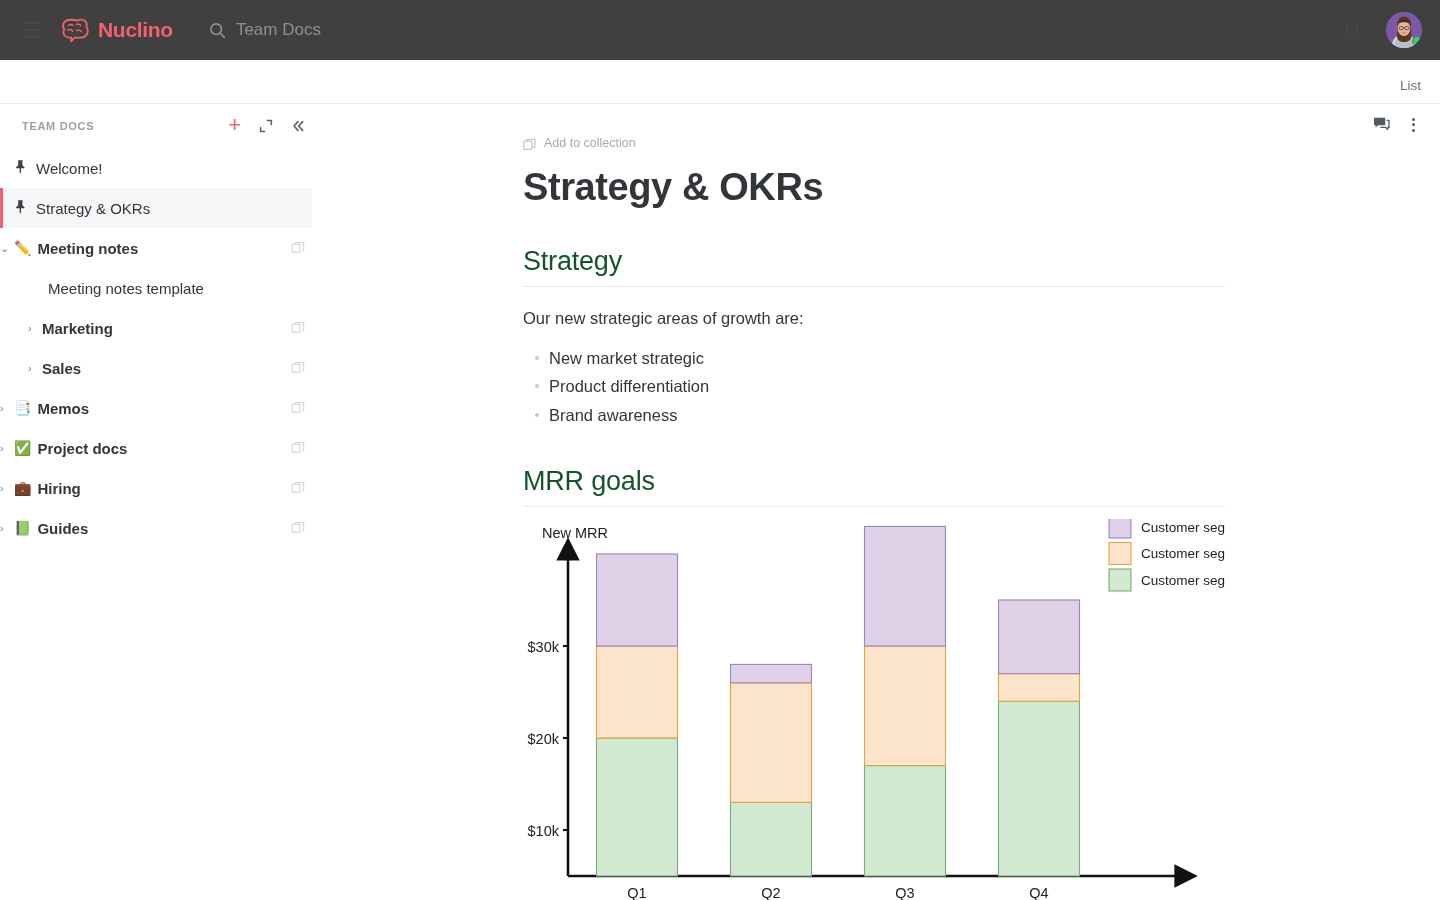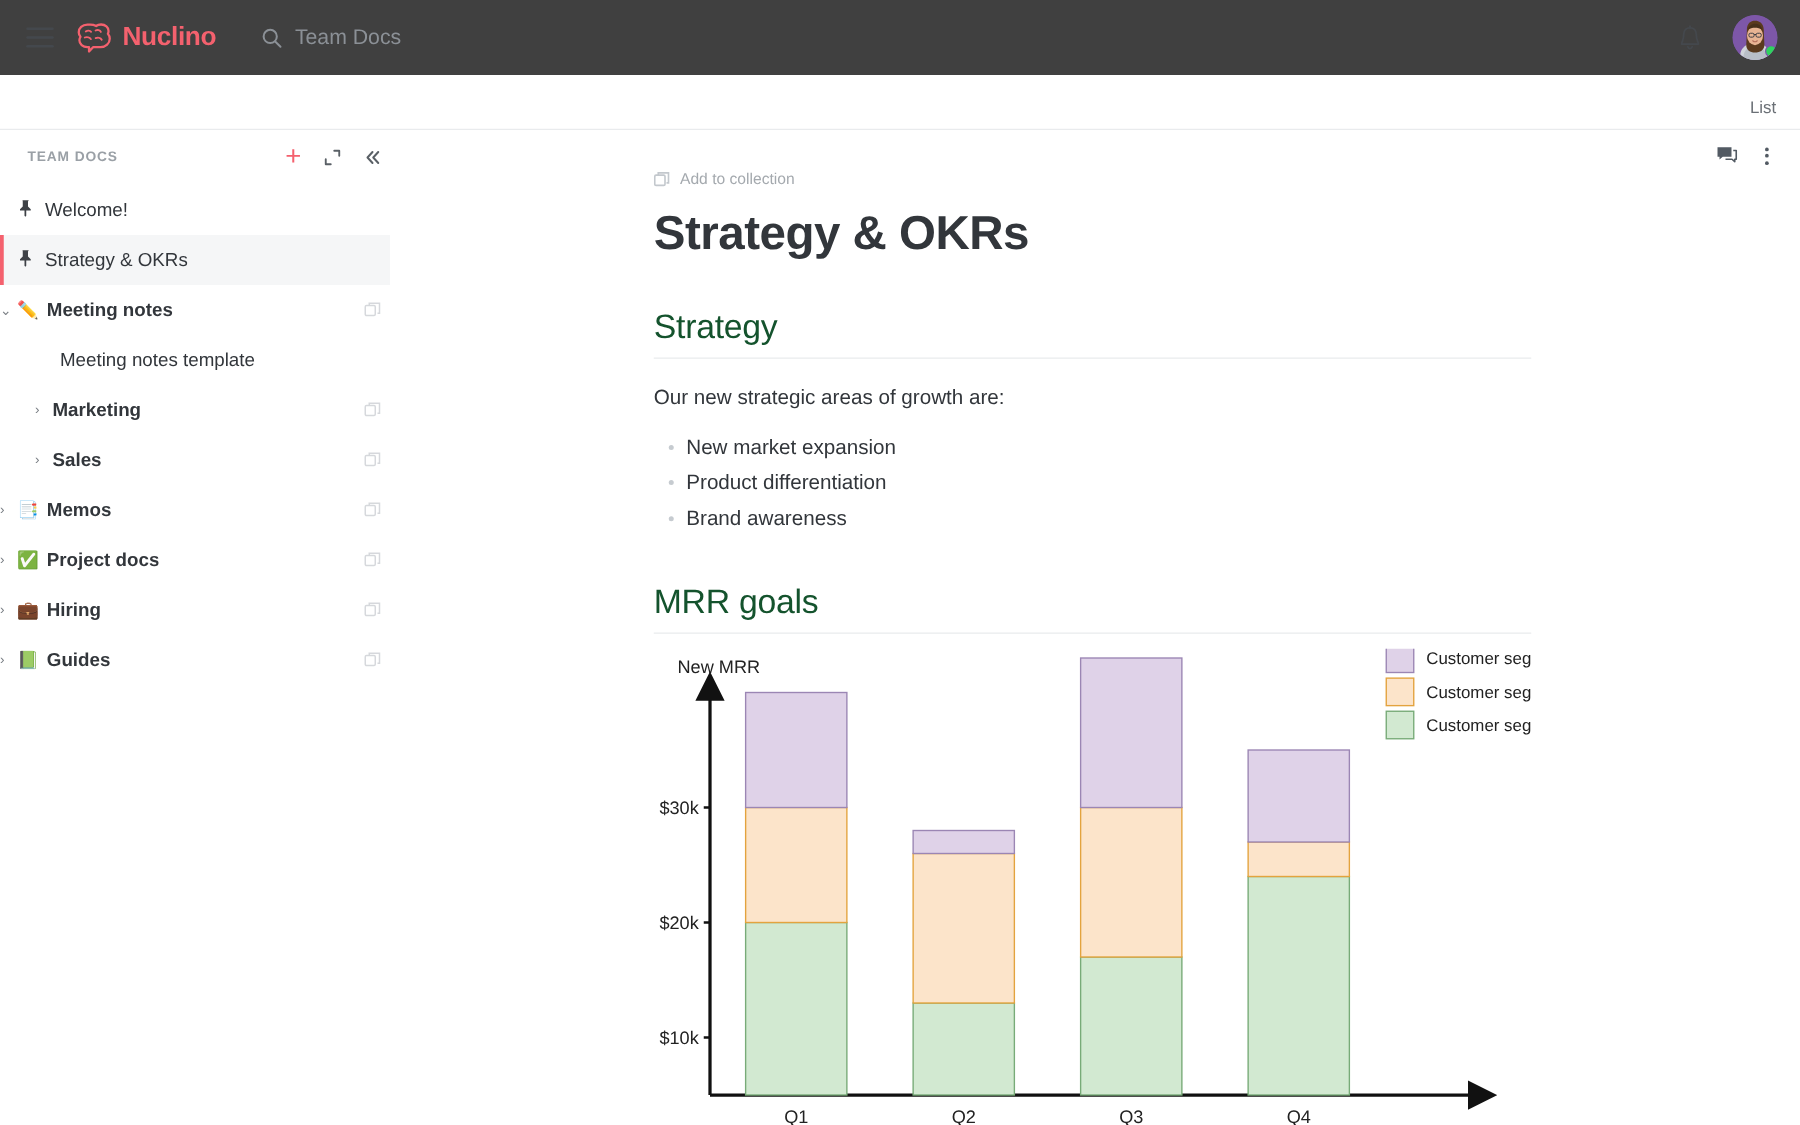--- a/index.html
+++ b/index.html
@@ -411,21 +411,21 @@
       <span class="collection-text">Add to collection</span>
     </div>
 
     <h1 class="doc-title">Strategy &amp; OKRs</h1>
 
     <h2 class="h2">Strategy</h2>
 
     <p class="para">Our new strategic areas of growth are:</p>
 
     <ul class="bullets">
-      <li>New market expansion</li>
+      <li>New market strategic</li>
       <li>Product differentiation</li>
       <li>Brand awareness</li>
     </ul>
 
     <h2 class="h2 alt">MRR goals</h2>
 
     <div class="chart-wrap">
       <svg class="chart-svg" id="chart" width="702" height="420" viewBox="0 0 702 420">
           <defs>
             <marker id="ah" markerWidth="9" markerHeight="9" refX="1" refY="4.5" orient="auto">

